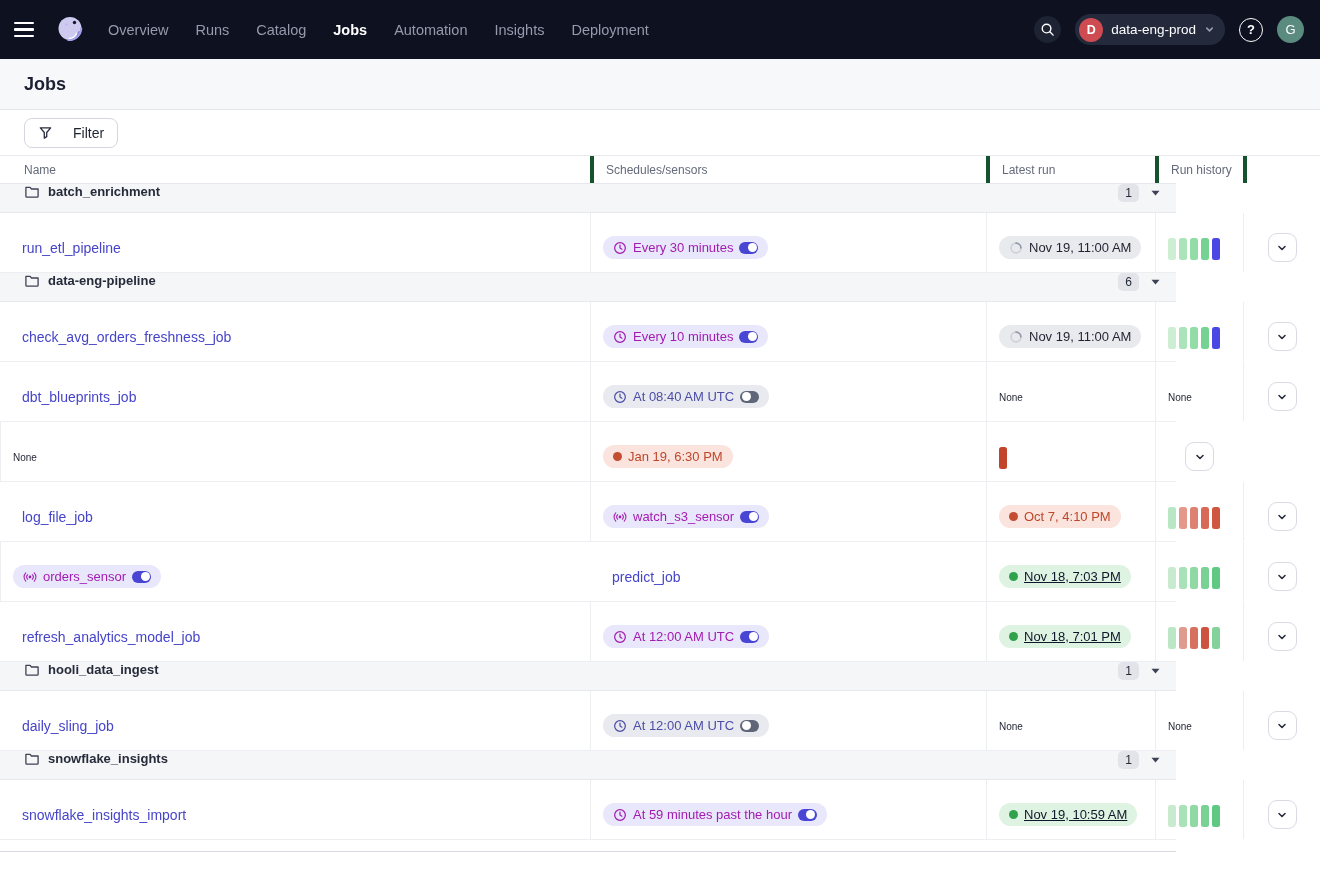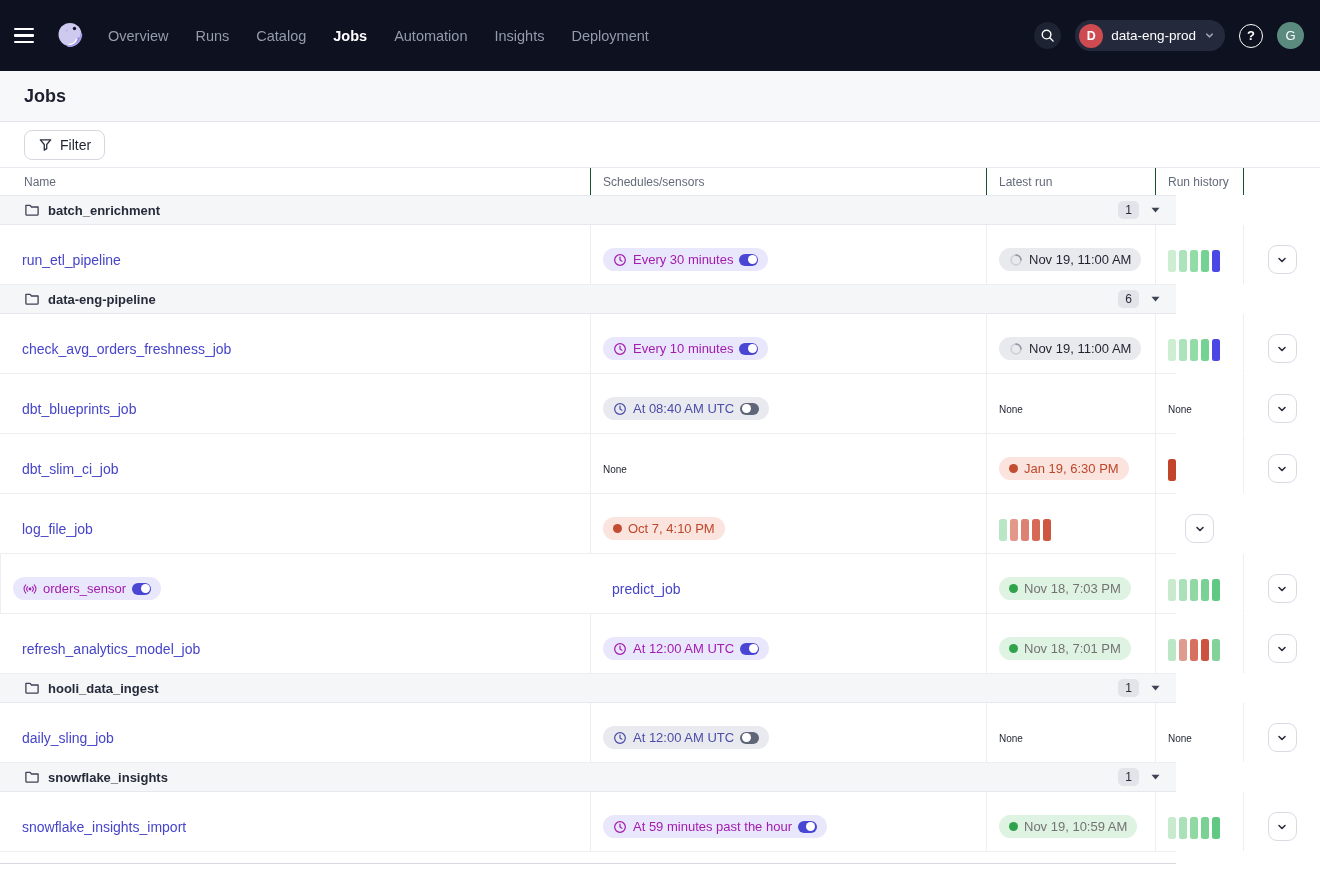--- a/index.html
+++ b/index.html
@@ -1,67 +1,67 @@
 <!DOCTYPE html>
 <html><head>
 <meta charset="utf-8">
 <style>
   * { margin:0; padding:0; box-sizing:border-box; }
   html,body { width:1320px; height:880px; background:#fff; overflow:hidden;
     font-family:"Liberation Sans", sans-serif; color:#1f2330; }
 
   
-  .topnav { height:71px; background:#0d1120; display:flex; align-items:center; padding:0 16px 0 14px; }
+  .topnav { height:59px; background:#0d1120; display:flex; align-items:center; padding:0 16px 0 14px; }
   .hamburger { width:26px; height:26px; display:flex; flex-direction:column; justify-content:center; gap:4px; cursor:pointer; margin-right:12px; }
   .hamburger span { display:block; width:20px; height:2.4px; background:#fff; border-radius:1px; }
   .logo { margin-right:20px; display:flex; align-items:center; cursor:pointer; }
   .nav-links { display:flex; align-items:center; gap:27px; }
   .nav-links a { text-decoration:none; color:#959aac; font-size:14.5px; cursor:pointer; }
   .nav-links a.active { color:#fff; font-weight:bold; }
   .topnav-right { margin-left:auto; display:flex; align-items:center; gap:14px; }
   .icon-circle-btn { width:27px; height:27px; border-radius:50%; background:#1d2333; border:none; display:flex; align-items:center; justify-content:center; cursor:pointer; }
   .deploy-pill { height:31px; border-radius:16px; background:#242a3c; display:flex; align-items:center; gap:8px; padding:3px 10px 3px 4px; cursor:pointer; }
   .deploy-badge { width:24px; height:24px; border-radius:50%; background:#ce4b52; color:#fff; font-size:12.5px; font-weight:bold; display:flex; align-items:center; justify-content:center; }
   .deploy-name { color:#fff; font-size:13.5px; }
   .help-btn { width:24px; height:24px; border-radius:50%; border:1.6px solid #fff; background:transparent; color:#fff; font-size:13px; font-weight:bold; display:flex; align-items:center; justify-content:center; cursor:pointer; }
   .avatar { width:27px; height:27px; border-radius:50%; background:#5b8a7e; color:#fff; font-size:13px; display:flex; align-items:center; justify-content:center; cursor:pointer; }
 
   
   .page-header { height:51px; background:#f7f8fa; border-bottom:1px solid #e4e6eb; display:flex; align-items:center; padding:0 24px; }
   .page-title { font-size:18px; font-weight:600; color:#1c2030; }
   .filter-row { height:46px; display:flex; align-items:center; padding:0 24px; border-bottom:1px solid #e8eaef; background:#fff; }
-  .filter-btn { display:flex; align-items:center; gap:7px; background:#fff; border:1px solid #d4d7e0; border-radius:8px; padding:6px 13px; font-size:14px; color:#1f2330; cursor:pointer; font-family:inherit; }
+  .filter-btn { display:flex; align-items:center; gap:20px; background:#fff; border:1px solid #d4d7e0; border-radius:8px; padding:6px 13px; font-size:14px; color:#1f2330; cursor:pointer; font-family:inherit; }
 
   
   .jobs-table { width:1176px; }
   .thead { display:grid; grid-template-columns:590px 396px 169px 88px 77px; height:28px; border-bottom:1px solid #e6e8ed; }
-  .thead .th { font-size:12px; color:#646a7a; display:flex; align-items:center; padding-left:12px; border-left:1px solid #14532d; }
+  .thead .th { font-size:12px; color:#646a7a; display:flex; align-items:center; padding-left:12px; border-left:4px solid #14532d; }
   .thead .th:first-child { padding-left:24px; border-left:none; }
 
-  .group-row { height:29px; background:#f5f6f8; border-bottom:1px solid #e6e8ed; display:flex; align-items:center; padding:0 16px 0 24px; cursor:pointer; }
+  .group-row { height:29px; background:#f5f6f8; border-bottom:1px solid #e6e8ed; display:flex; align-items:flex-start; padding:0 16px 0 24px; cursor:pointer; }
   .group-name { font-size:13px; font-weight:bold; color:#262b3a; margin-left:8px; }
   .group-right { margin-left:auto; display:flex; align-items:center; gap:12px; }
   .count-badge { background:#e2e4e9; border-radius:5px; min-width:21px; padding:2px 6px; text-align:center; font-size:12px; color:#262b3a; }
 
   .job-row { display:grid; grid-template-columns:590px 396px 169px 88px 77px; height:60px; border-bottom:1px solid #eceef2; background:#fff; }
   .cell { padding:10px 8px 0 12px; border-left:1px solid #eceef2; display:flex; align-items:center; }
   .cell.name-cell { padding-left:22px; border-left:none; }
   .job-link { font-size:14px; color:#4644c9; text-decoration:none; cursor:pointer; }
   .none-text { font-size:10px; color:#1f2330; padding-top:2px; }
 
   .pill { display:inline-flex; align-items:center; gap:6px; border-radius:13px; padding:4px 10px; font-size:13px; cursor:pointer; white-space:nowrap; }
   .sched-pill { background:#e9e7fc; color:#a21caf; }
   .sched-pill.muted { background:#e9eaef; color:#4b4da6; }
   .toggle { position:relative; width:19px; height:12px; border-radius:6px; display:inline-block; flex:0 0 auto; cursor:pointer; }
   .toggle .knob { position:absolute; top:1.5px; width:9px; height:9px; border-radius:50%; background:#fff; }
   .toggle.on { background:#4946d4; } .toggle.on .knob { right:1.5px; }
   .toggle.off { background:#5f6678; } .toggle.off .knob { left:1.5px; }
 
   .run-pill.in-progress { background:#e9eaee; color:#1f2330; }
-  .run-pill.success { background:#dff3e2; color:#737373; }
+  .run-pill.success { background:#dff3e2; color:#0f172a;text-decoration:underline; }
   .run-pill.failure { background:#fbe3de; color:#bd4729; }
   .status-dot { width:9px; height:9px; border-radius:50%; flex:0 0 auto; }
   .run-pill.success .status-dot { background:#2fa24b; }
   .run-pill.failure .status-dot { background:#c44c31; }
 
   .bars { display:inline-flex; gap:3px; padding-top:2px; }
   .bar { width:8px; height:22px; border-radius:2.5px; display:inline-block; cursor:pointer; }
 
   .action-cell { justify-content:center; padding-left:0; padding-right:0; }
   .expand-btn { width:29px; height:29px; border:1px solid #d8dbe4; background:#fff; border-radius:9px; display:flex; align-items:center; justify-content:center; cursor:pointer; }
@@ -292,23 +292,20 @@
     <div class="cell action-cell">
       <button class="expand-btn">
         <svg width="12" height="12" viewBox="0 0 12 12">
           <path d="M3 4.5l3 3 3-3" stroke="#2a2e3d" stroke-width="1.6" fill="none" stroke-linecap="round" stroke-linejoin="round"></path>
         </svg>
       </button>
     </div>
   </div>
 
   <div class="job-row">
-    <div class="cell name-cell">
-      <a class="job-link">dbt_slim_ci_job</a>
-    </div>
     <div class="cell sched-cell">
 
       <span class="none-text">None</span>
     </div>
     <div class="cell latest-cell">
       <span class="pill run-pill failure">
 
         <span class="status-dot"></span>
         <span>Jan 19, 6:30 PM</span>
       </span>
@@ -325,20 +322,34 @@
         <svg width="12" height="12" viewBox="0 0 12 12">
           <path d="M3 4.5l3 3 3-3" stroke="#2a2e3d" stroke-width="1.6" fill="none" stroke-linecap="round" stroke-linejoin="round"></path>
         </svg>
       </button>
     </div>
   </div>
 
   <div class="job-row">
     <div class="cell name-cell">
       <a class="job-link">log_file_job</a>
+    </div>
+    <div class="cell sched-cell">
+      <span class="pill sched-pill">
+
+        <svg width="14" height="14" viewBox="0 0 16 16">
+          <circle cx="8" cy="8" r="1.6" fill="currentColor"></circle>
+          <path d="M5.4 5.4a3.7 3.7 0 0 0 0 5.2M3.2 3.2a6.8 6.8 0 0 0 0 9.6M10.6 5.4a3.7 3.7 0 0 1 0 5.2M12.8 3.2a6.8 6.8 0 0 1 0 9.6" stroke="currentColor" fill="none" stroke-width="1.2" stroke-linecap="round"></path>
+        </svg>
+        <span>watch_s3_sensor</span>
+        <span class="toggle on">
+              <span class="knob"></span>
+            </span>
+      </span>
+
     </div>
     <div class="cell latest-cell">
       <span class="pill run-pill failure">
 
         <span class="status-dot"></span>
         <span>Oct 7, 4:10 PM</span>
       </span>
 
     </div>
     <div class="cell history-cell">

